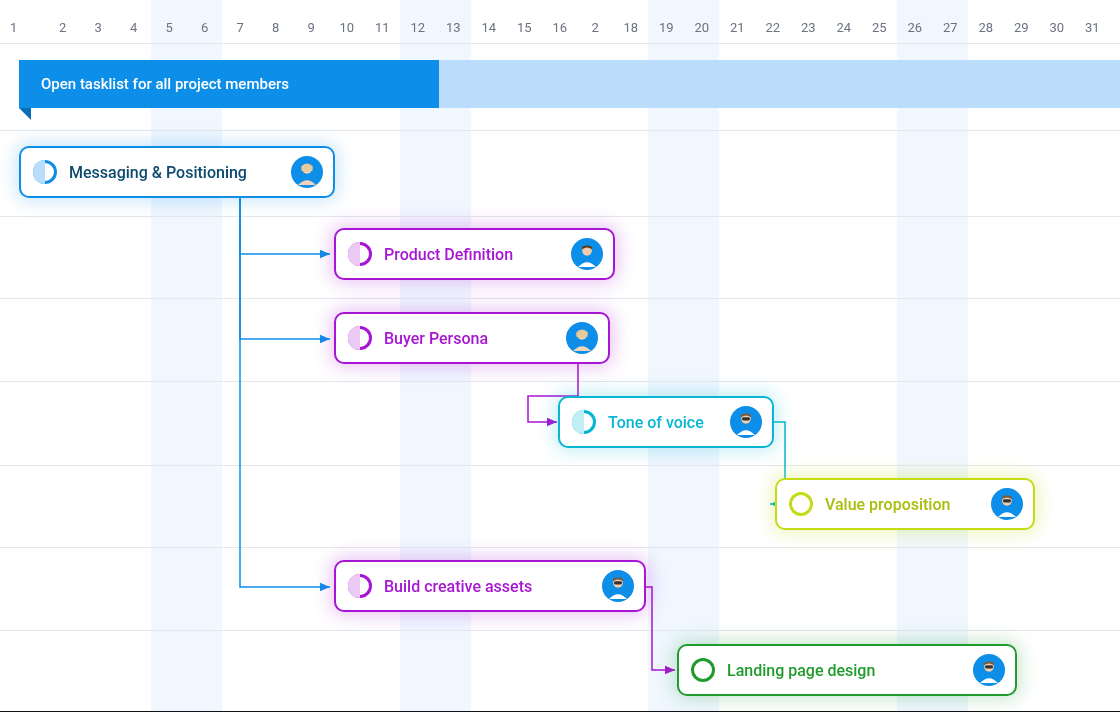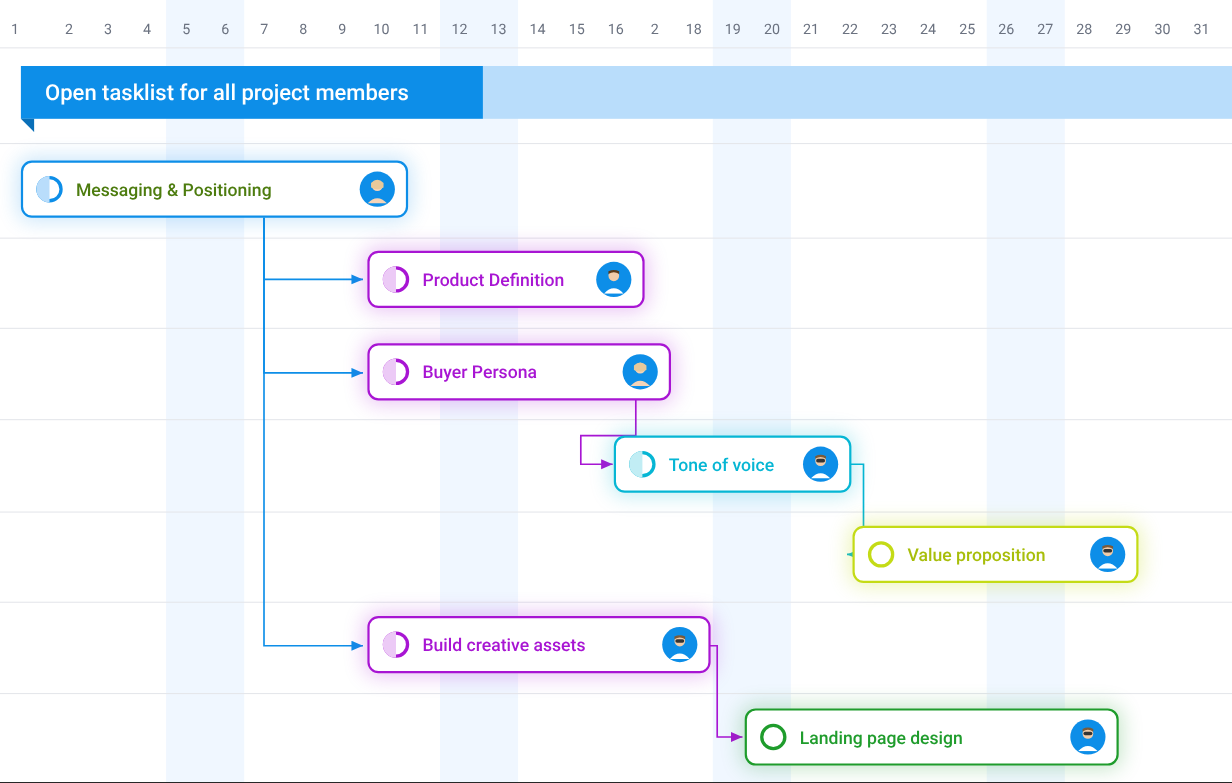--- a/index.html
+++ b/index.html
@@ -55,21 +55,21 @@
   height: 48px;
   right: 0;
 }
 .ribbon-main {
   position: absolute;
   left: 0;
   top: 0;
   height: 48px;
   background: #0d8ee8;
   color: #fff;
-  font-size: 20px;
+  font-size: 15px;
   font-weight: 500;
   display: flex;
   align-items: center;
   padding: 0 22px;
   width: 420px;
 }
 .ribbon-tail {
   position: absolute;
   left: 0;
   top: 48px;
@@ -231,37 +231,37 @@
 
     <path d="M240 198 L240 587 L330 587" stroke="#0d8ee8" marker-end="url(#arr-blue)"></path>
 
     <path d="M565 339 L578 339 L578 396 L528 396 L528 422 L557 422" stroke="#a815d3" marker-end="url(#arr-purple)"></path>
 
     <path d="M773 422 L785 422 L785 504 L770 504" stroke="#06b6d4" marker-end="url(#arr-cyan)"></path>
 
     <path d="M622 587 L652 587 L652 670 L675 670" stroke="#a815d3" marker-end="url(#arr-purple)"></path>
   </svg>
 
-  <div class="task glow-blue" style="left:19px;top:146px;width:352px;border-color:#0d8ee8;color:#4d7c0f">
+  <div class="task glow-blue" style="left:19px;top:146px;width:316px;border-color:#0d8ee8;color:#0c4a6e">
     <span class="progress-circle" style="border-color:#0d8ee8">
       <span class="progress-fill">
           <span style="position:absolute;left:0;top:0;width:50%;height:100%;background:#b9ddfb"></span>
         </span>
     </span>
     <span class="label">Messaging &amp; Positioning</span>
     <span class="avatar">
       <svg viewBox="0 0 32 32">
           <circle cx="16" cy="12" r="6" fill="#f4d4b8"></circle>
           <path d="M5 32 Q16 20 27 32" fill="#f4d4b8"></path>
           <path d="M9 9 Q16 2 23 9 L23 14 Q16 18 9 14 Z" fill="#e8c99a"></path>
         </svg>
     </span>
   </div>
 
-  <div class="task glow-purple" style="left:334px;top:228px;width:252px;border-color:#a815d3;color:#a815d3">
+  <div class="task glow-purple" style="left:334px;top:228px;width:281px;border-color:#a815d3;color:#a815d3">
     <span class="progress-circle" style="border-color:#a815d3">
       <span class="progress-fill">
           <span style="position:absolute;left:0;top:0;width:50%;height:100%;background:#eccaf6"></span>
         </span>
     </span>
     <span class="label">Product Definition</span>
     <span class="avatar">
       <svg viewBox="0 0 32 32">
           <circle cx="16" cy="12" r="6" fill="#f0ccaa"></circle>
           <path d="M5 32 Q16 20 27 32" fill="#fff"></path>

